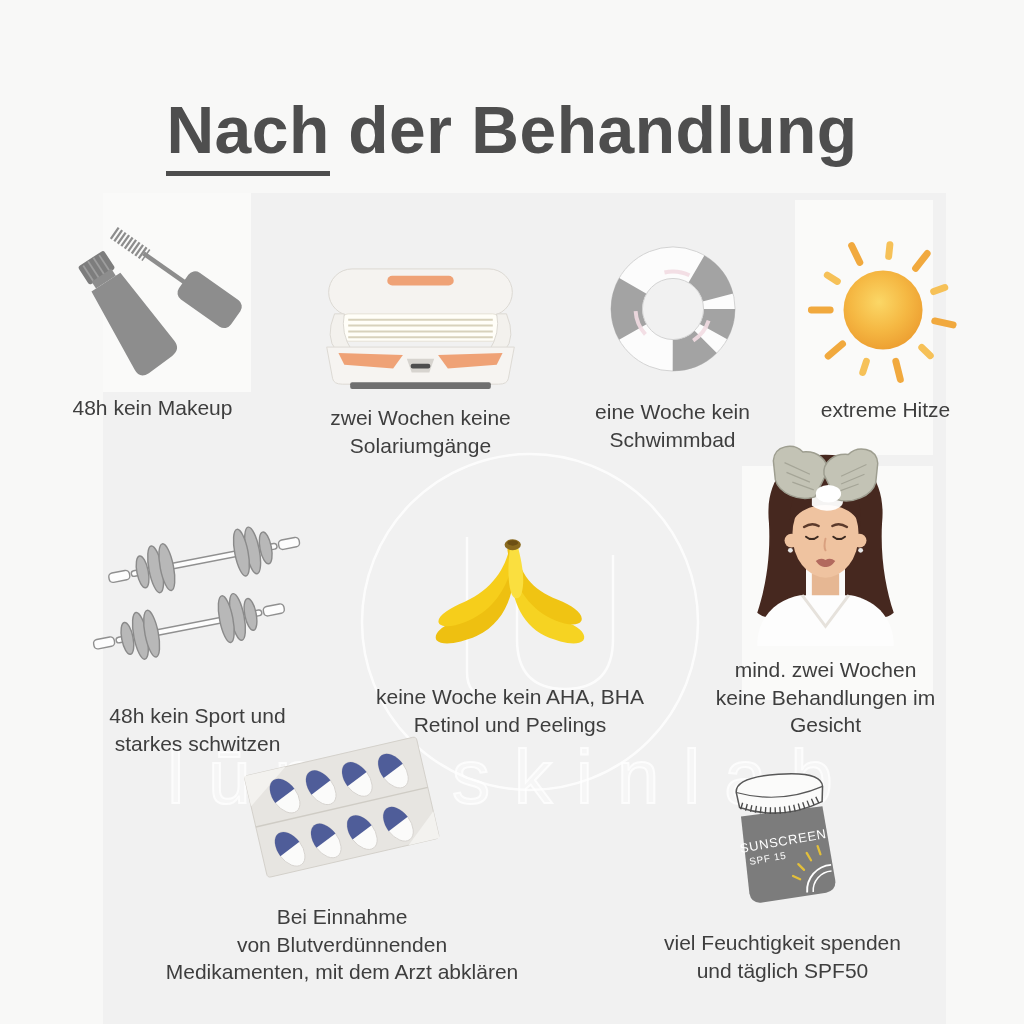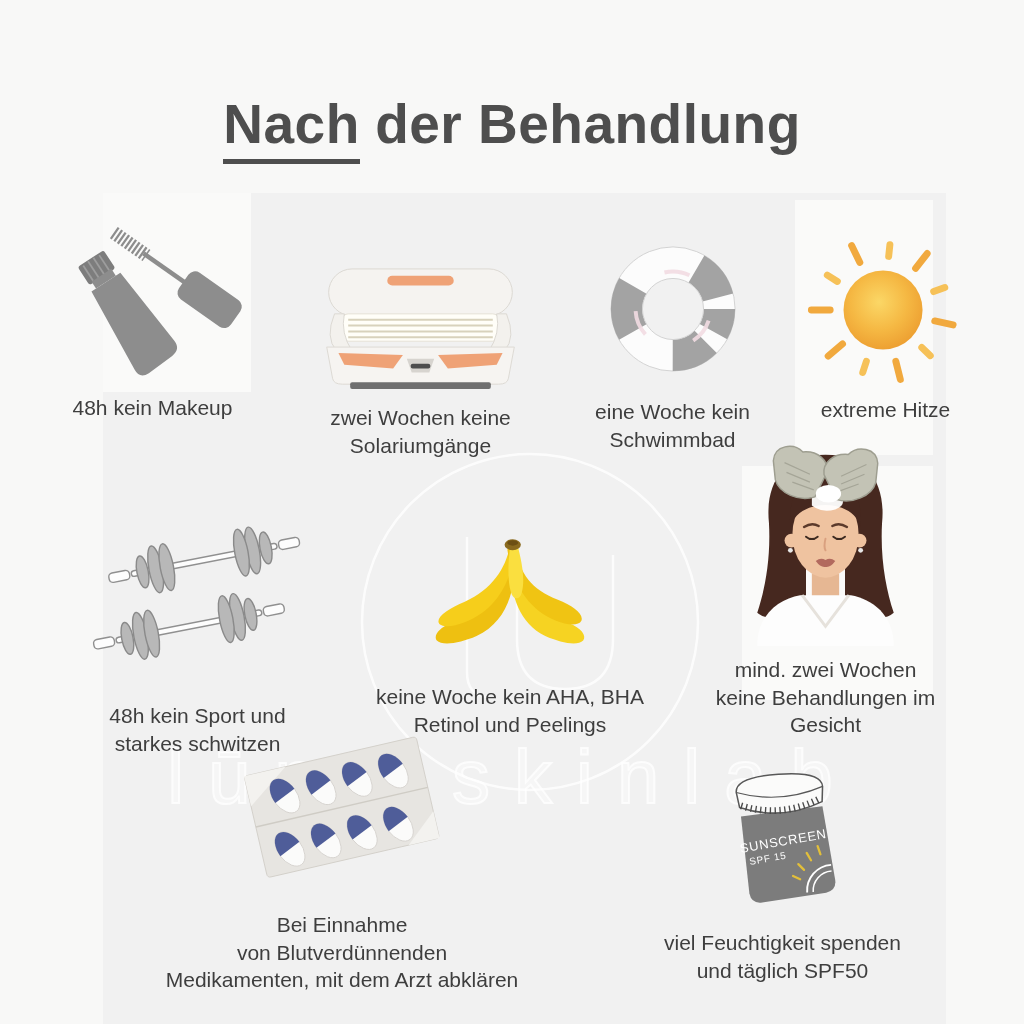--- a/index.html
+++ b/index.html
@@ -12,21 +12,21 @@
     position:absolute;left:103px;top:193px;width:843px;height:831px;
     background:#f1f1f1;
   }
   .wbg{position:absolute;background:#fafaf9;}
   .wbg-mascara{left:103px;top:193px;width:148px;height:199px;}
   .wbg-sun{left:795px;top:200px;width:138px;height:255px;}
   .wbg-woman{left:742px;top:466px;width:191px;height:234px;}
 
   .title{
     position:absolute;left:0;right:0;top:92px;text-align:center;
-    font-size:55px;font-weight:700;color:#4e4e4e;letter-spacing:.5px;
+    font-size:66px;font-weight:700;color:#4e4e4e;letter-spacing:.5px;
   }
   .title .em{border-bottom:5px solid #4e4e4e;padding-bottom:4px;}
   .title .rest{margin-left:.28em;}
 
   .watermark-circle{position:absolute;left:355px;top:447px;width:350px;height:350px;}
   .watermark-text{
     position:absolute;left:0;right:0;top:733px;text-align:center;
     font-size:76px;font-weight:300;letter-spacing:24px;
     color:rgba(255,255,255,0.35);
     -webkit-text-stroke:2px rgba(255,255,255,0.75);
@@ -46,21 +46,21 @@
   .it-swim .caption{margin-top:20px;}
   .it-sun{left:788px;top:225px;width:195px;}
   .it-sun .caption{margin-top:3px;}
   .it-sport{left:80px;top:520px;width:235px;}
   .it-sport .caption{margin-top:30px;}
   .it-banana{left:355px;top:533px;width:310px;}
   .it-banana .caption{margin-top:28px;}
   .it-face{left:708px;top:441px;width:235px;}
   .it-face .caption{margin-top:10px;}
   .it-pills{left:142px;top:733px;width:400px;}
-  .it-pills .caption{margin-top:28px;}
+  .it-pills .caption{margin-top:20px;}
   .it-spf{left:610px;top:765px;width:345px;}
   .it-spf .caption{margin-top:16px;}
   svg{display:block;}
 </style>
 </head>
 <body>
 
 <div>
 
   <div class="panel"></div>

